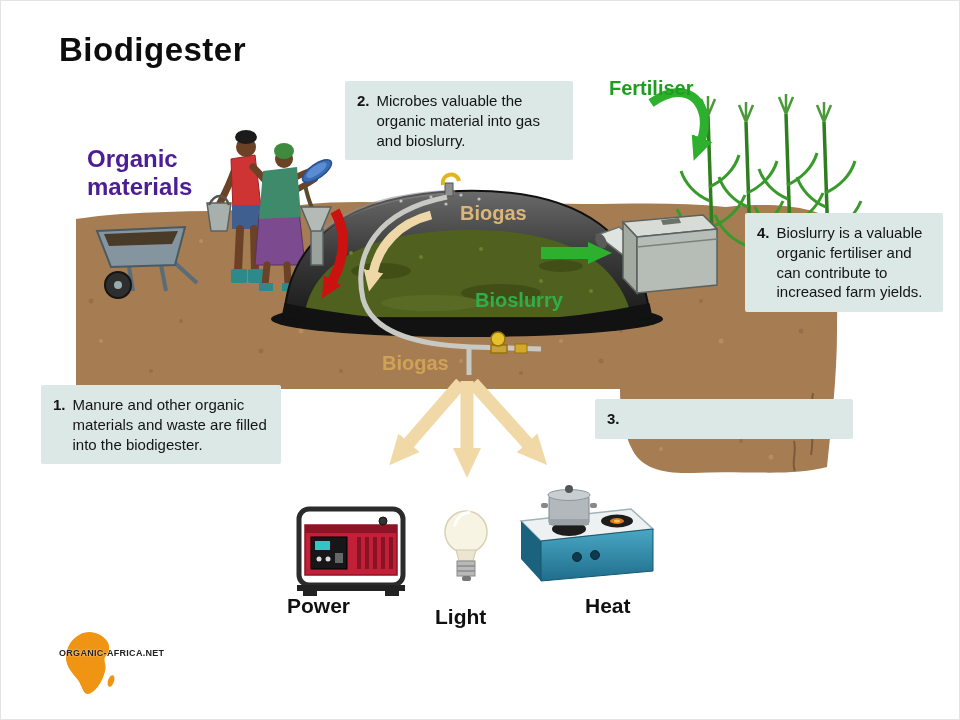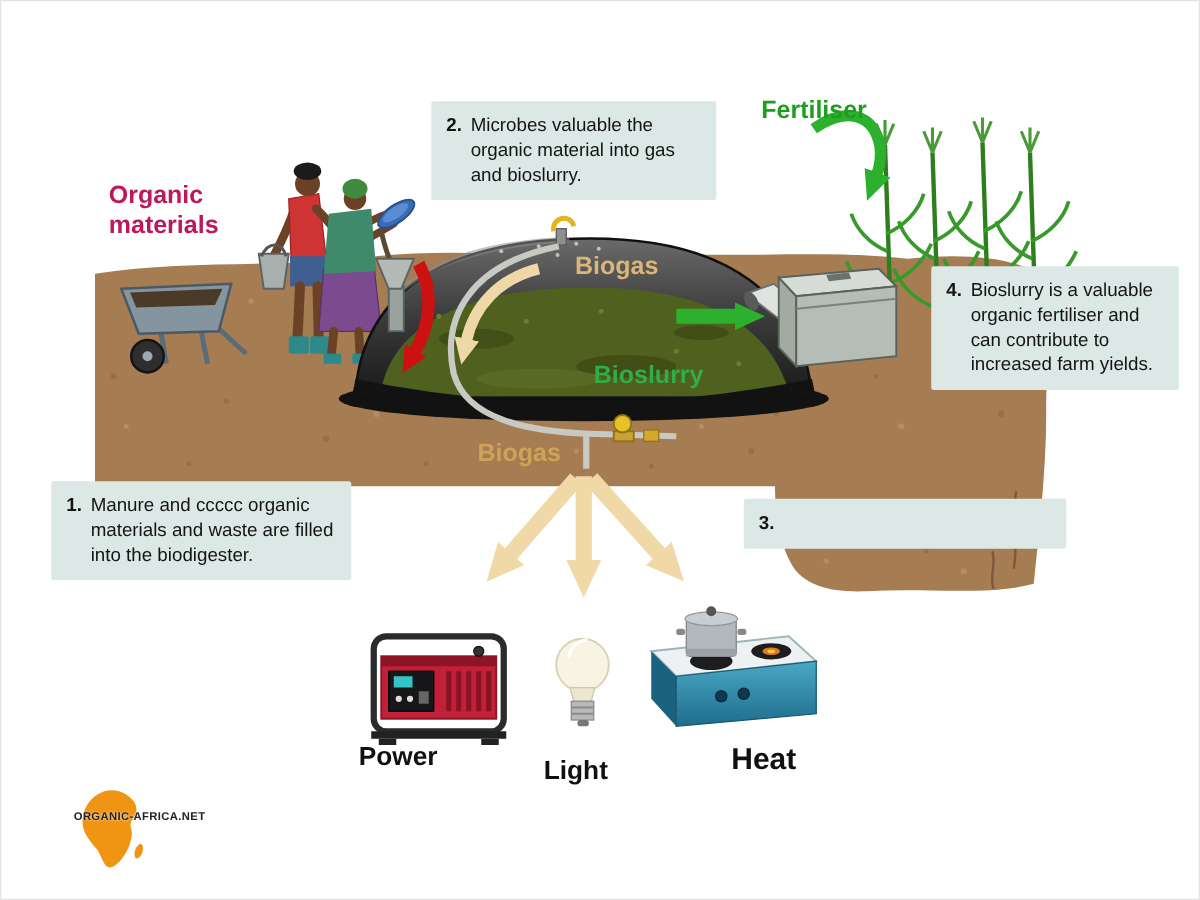--- a/index.html
+++ b/index.html
@@ -7,28 +7,28 @@
     position:relative; width:960px; height:720px; background:#ffffff;
     overflow:hidden; font-family:"Liberation Sans", sans-serif;
     border:1px solid #e3e3e3; box-sizing:border-box;
   }
   .scene { position:absolute; inset:0; z-index:1; }
   .title {
     position:absolute; left:58px; top:30px; margin:0; z-index:2;
     font-size:33px; font-weight:bold; color:#0d0d0d; letter-spacing:.5px;
   }
   .lbl { position:absolute; font-weight:bold; z-index:2; white-space:pre-line; }
-  .lbl-organic       { left:86px;  top:144px; width:118px; font-size:20px; color:#be185d; line-height:1.18; }
+  .lbl-organic       { left:86px;  top:144px; width:118px; font-size:24px; color:#4c1d95; line-height:1.18; }
   .lbl-fertiliser    { left:608px; top:76px;  font-size:20px; color:#1f9d1f;text-align:right; }
   .lbl-biogas-top    { left:459px; top:201px; font-size:20px; color:#dcb679; }
   .lbl-bioslurry     { left:474px; top:288px; font-size:20px; color:#2fae49; }
   .lbl-biogas-bottom { left:381px; top:351px; font-size:20px; color:#cfa258; }
   .lbl-power { left:286px; top:593px; font-size:21px; color:#101010; }
   .lbl-light { left:434px; top:593px; font-size:21px; color:#101010;margin-top:11px; }
-  .lbl-heat  { left:584px; top:593px; font-size:24px; color:#101010; }
+  .lbl-heat  { left:584px; top:593px; font-size:21px; color:#101010; }
   .callout {
     position:absolute; background:#dbe8e5; color:#141414; z-index:3;
     font-size:15px; line-height:1.32; padding:10px 12px;
     display:flex; gap:7px; border-radius:2px;
   }
   .callout .num { font-weight:bold; }
   .c1 { left:40px;  top:384px; width:216px; }
   .c2 { left:344px; top:80px;  width:204px; }
   .c3 { left:594px; top:398px; width:234px; }
   .c4 { left:744px; top:212px; width:174px; }
@@ -279,38 +279,39 @@
       <circle cx="84" cy="62" r="4.5" fill="#0e394e" stroke="#0a2a3a"></circle>
     </g>
 
     <g transform="translate(56,630)">
       <path d="M22,4 C32,-2 44,2 50,10 C54,16 52,22 48,26 C46,30 50,34 48,40
                C46,50 38,62 31,63 C26,63 25,55 21,49 C15,42 9,35 9,27 C9,18 13,9 22,4 Z" fill="#ef9413"></path>
       <ellipse cx="54" cy="50" rx="3" ry="6" transform="rotate(18 54 50)" fill="#ef9413"></ellipse>
     </g>
   </svg>
 
+  <h1 class="title">Biodigester</h1>
 
   <div class="lbl lbl-organic">Organic materials</div>
   <div class="lbl lbl-fertiliser">Fertiliser</div>
   <div class="lbl lbl-biogas-top">Biogas</div>
   <div class="lbl lbl-bioslurry">Bioslurry</div>
   <div class="lbl lbl-biogas-bottom">Biogas</div>
 
   <div class="callout c2">
     <span class="num">2.</span>
     <span class="txt">Microbes valuable the organic material into gas and bioslurry.</span>
   </div>
   <div class="callout c4">
     <span class="num">4.</span>
     <span class="txt">Bioslurry is a valuable organic fertiliser and can contribute to increased farm yields.</span>
   </div>
   <div class="callout c1">
     <span class="num">1.</span>
-    <span class="txt">Manure and ccccc organic materials and waste are filled into the biodigester.</span>
+    <span class="txt">Manure and other organic materials and waste are filled into the biodigester.</span>
   </div>
   <div class="callout c3">
     <span class="num">3.</span>
   </div>
 
   <div class="lbl lbl-power">Power</div>
   <div class="lbl lbl-light">Light</div>
   <div class="lbl lbl-heat">Heat</div>
 
   <div class="logo-text">ORGANIC-AFRICA.NET</div>

